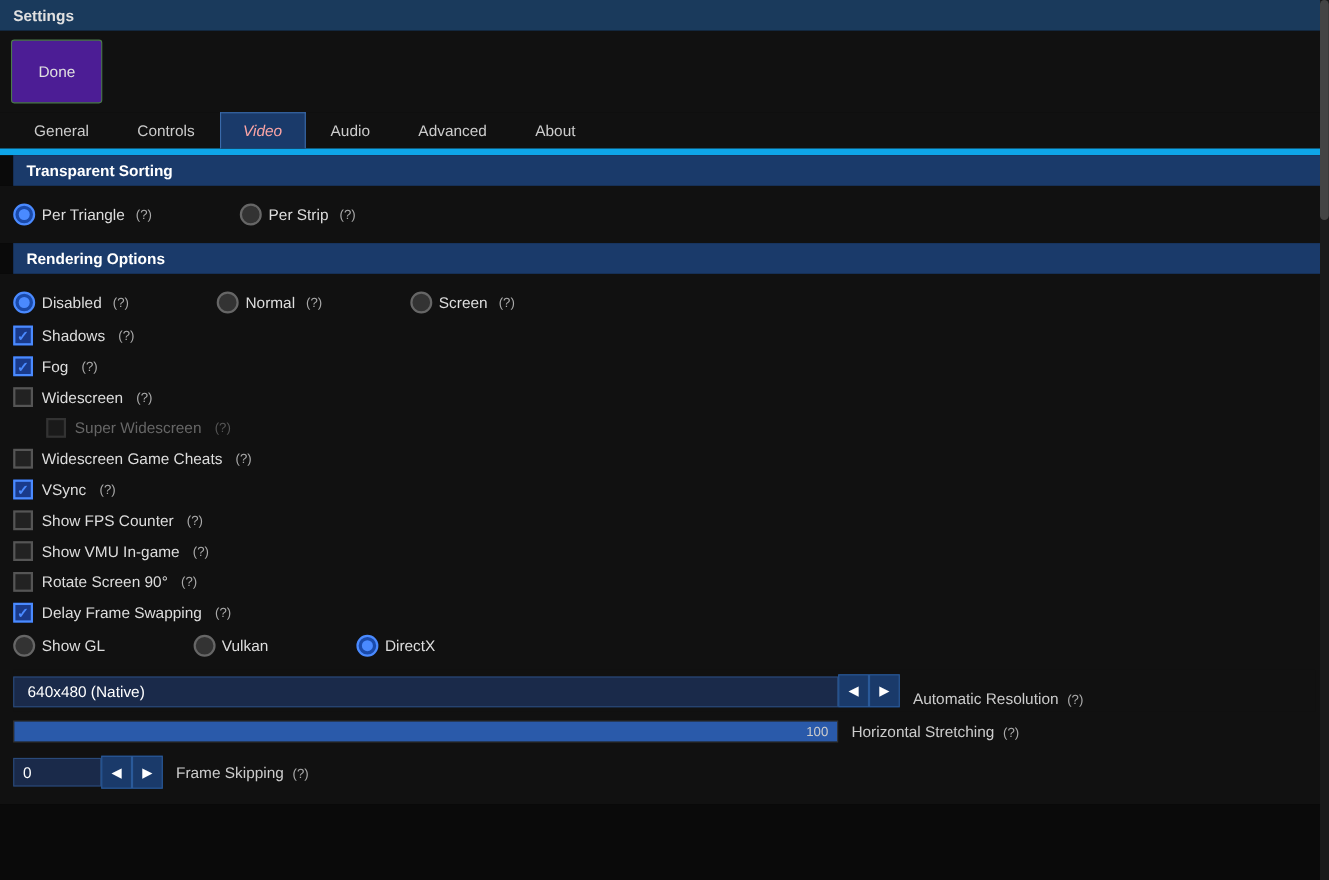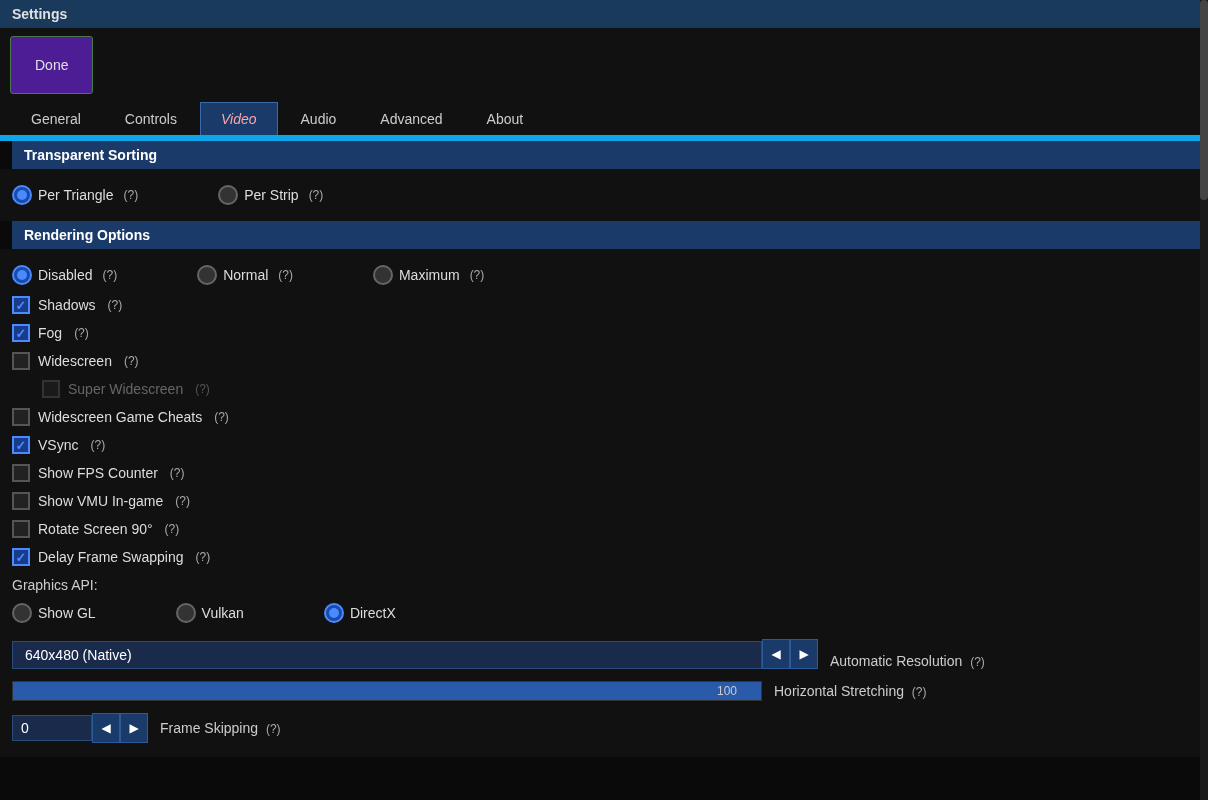--- a/index.html
+++ b/index.html
@@ -200,21 +200,21 @@
       background: #222;
       border: 1px solid #333;
       position: relative;
     }
     .slider-fill {
       height: 100%;
       background: #2a5aaa;
     }
     .slider-label {
       position: absolute;
-      right: 24px;
+      right: 8px;
       top: 50%;
       transform: translateY(-50%);
       color: #ccc;
       font-size: 12px;
     }
     .small-input {
       background: #1a2a4a;
       border: 1px solid #2a4a7a;
       color: #fff;
       padding: 4px 8px;
@@ -289,21 +289,21 @@
         <span class="label-text">Disabled</span>
         <span class="help-badge">(?)</span>
       </div>
       <div class="radio-item">
         <div class="radio-circle unselected"></div>
         <span class="label-text">Normal</span>
         <span class="help-badge">(?)</span>
       </div>
       <div class="radio-item">
         <div class="radio-circle unselected"></div>
-        <span class="label-text">Maximum</span>
+        <span class="label-text">Screen</span>
         <span class="help-badge">(?)</span>
       </div>
     </div>
 
     <div class="checkbox-item">
       <div class="checkbox checked">
           <span class="checkmark">✓</span>
         </div>
       <span class="label-text">Shadows</span>
       <span class="help-badge">(?)</span>
@@ -353,23 +353,20 @@
       <span class="help-badge">(?)</span>
     </div>
     <div class="checkbox-item">
       <div class="checkbox checked">
           <span class="checkmark">✓</span>
         </div>
       <span class="label-text">Delay Frame Swapping</span>
       <span class="help-badge">(?)</span>
     </div>
 
-    <div class="section-label">
-      <span>Graphics API:</span>
-    </div>
     <div class="radio-group">
       <div class="radio-item">
         <div class="radio-circle unselected"></div>
         <span class="label-text">Show GL</span>
       </div>
       <div class="radio-item">
         <div class="radio-circle unselected"></div>
         <span class="label-text">Vulkan</span>
       </div>
       <div class="radio-item">

